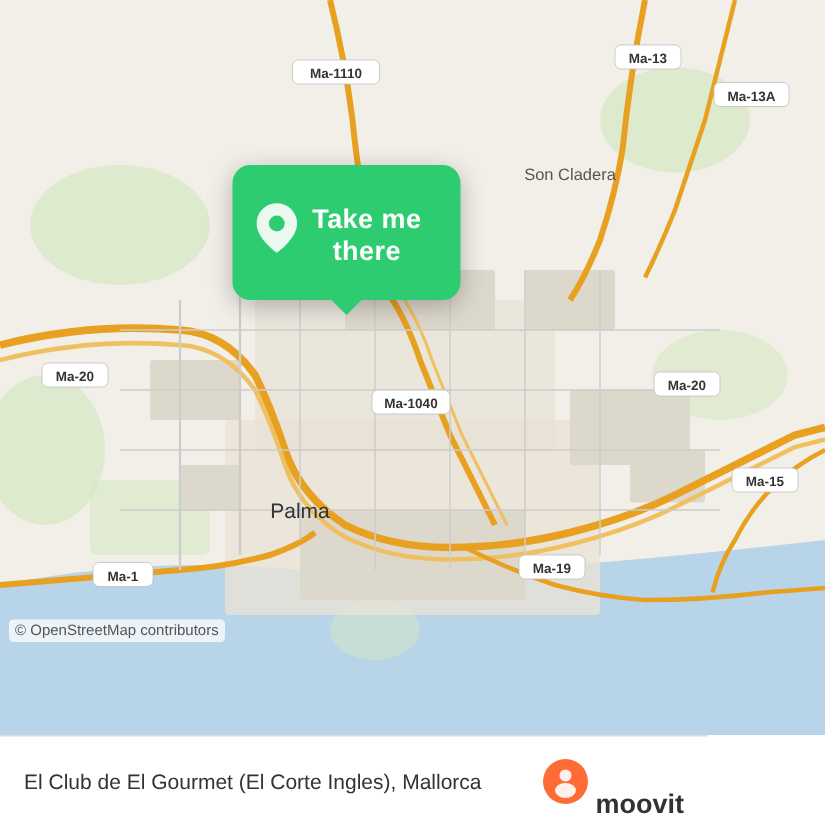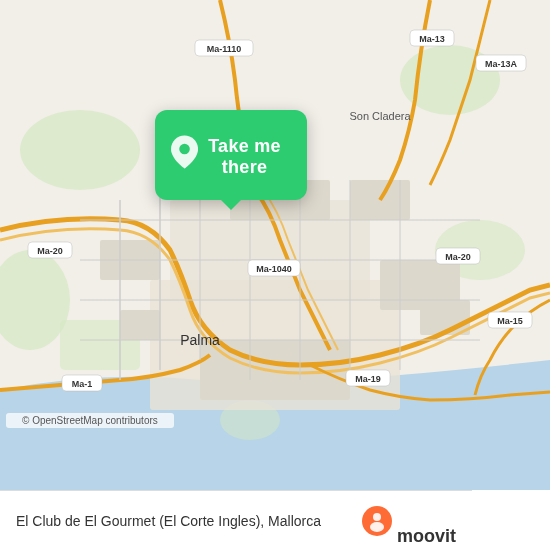--- a/index.html
+++ b/index.html
@@ -112,21 +112,21 @@
     }
 
     
     .osm-attribution {
       position: absolute;
       bottom: 62px;
       left: 6px;
       font-size: 10px;
       color: #555;
       background: rgba(255,255,255,0.75);
-      padding: 2px 16px;
+      padding: 2px 4px;
       border-radius: 3px;
       z-index: 5;
     }
   </style>
 </head>
 <body>
 
 <div id="map-container">
 
   <svg class="map-bg" viewBox="0 0 550 490" xmlns="http://www.w3.org/2000/svg">

